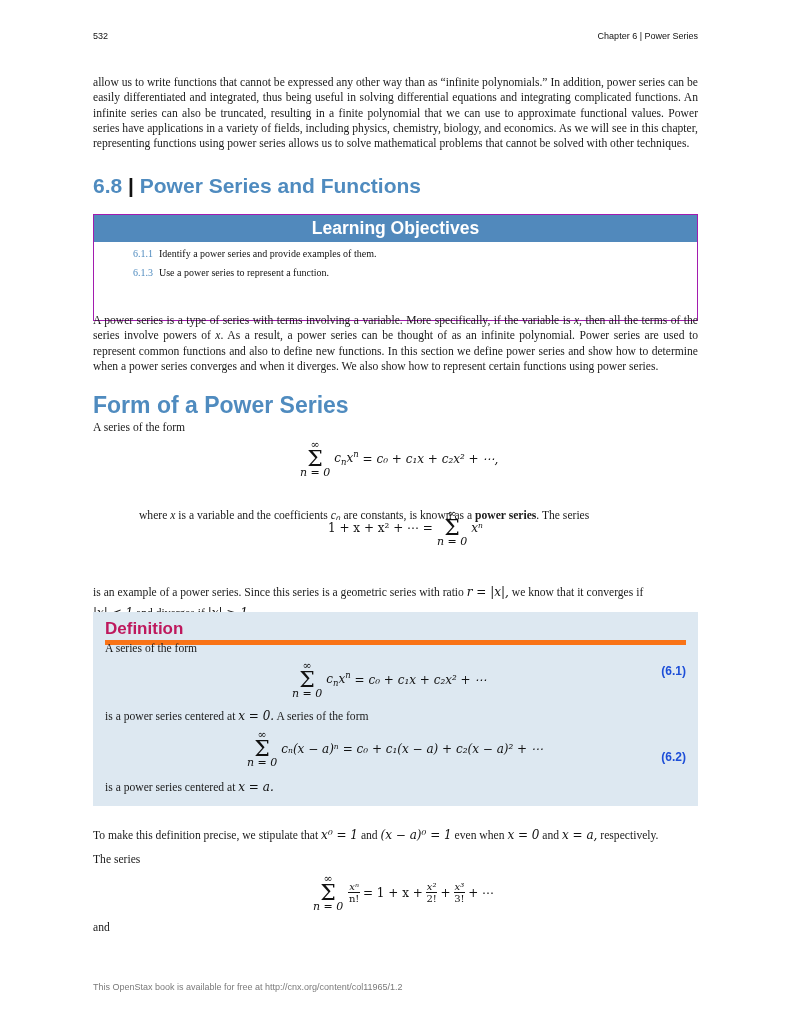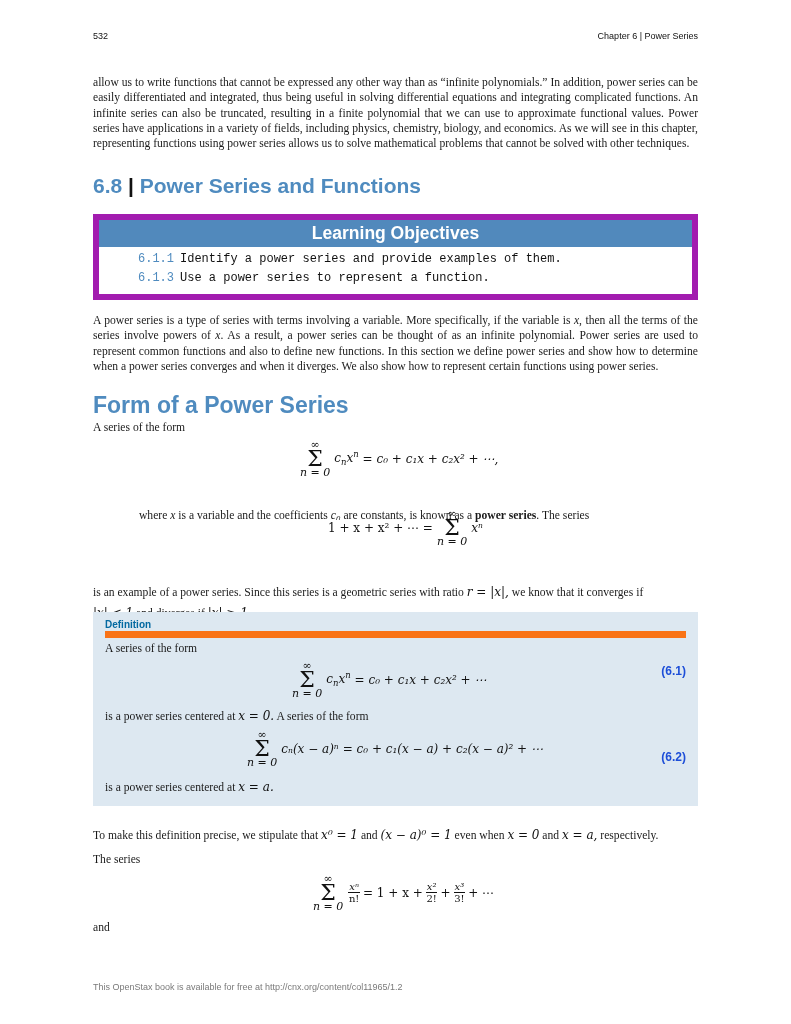--- a/index.html
+++ b/index.html
@@ -5,40 +5,40 @@
   html, body { margin: 0; padding: 0; background: #ffffff; }
   body { width: 791px; height: 1024px; position: relative; overflow: hidden; color: #1a1a1a; }
   .page { position: absolute; left: 93px; width: 605px; }
   .running-head { position: absolute; top: 31px; left: 93px; width: 605px; font-family: "Liberation Sans", sans-serif; font-size: 9px; color: #111; }
   .running-head .pnum { position: absolute; left: 0; }
   .running-head .chap { position: absolute; right: 0; }
   p.body { font-family: "Liberation Serif", serif; font-size: 11.6px; line-height: 15.3px; text-align: justify; margin: 0; }
   .intro { top: 75px; }
   .sec-title { top: 174px; font-family: "Liberation Sans", sans-serif; font-size: 21px; font-weight: bold; color: #4f8bbf; }
   .sec-title .bar { color: #111; font-weight: bold; }
-  .lo-box { top: 214px; height: 86px; border: 6px solid #a21caf; box-sizing: border-box; }
+  .lo-box { top: 214px; height: 107px; border: 1px solid #a21caf; box-sizing: border-box; }
   .lo-head { height: 27px; background: #5189bc; color: #fff; font-family: "Liberation Sans", sans-serif; font-weight: bold; font-size: 17.5px; text-align: center; line-height: 27px; }
-  .lo-list { list-style: none; margin: 0; padding: 3px 0 0 39px; font-family: Liberation Mono, monospace; font-size: 12px; line-height: 18.5px; color: #111; }
+  .lo-list { list-style: none; margin: 0; padding: 3px 0 0 39px; font-family: Liberation Serif, serif; font-size: 10px; line-height: 18.5px; color: #111; }
   .lo-num { color: #4f8bbf; font-weight: bold; margin-right: 6px; font-weight: normal; }
   .para2 { top: 313px; }
   .sub-title { top: 392px; font-family: "Liberation Sans", sans-serif; font-size: 23px; font-weight: bold; color: #4f8bbf; }
   .lead { font-family: "Liberation Serif", serif; font-size: 11.6px; }
   .math { font-family: "DejaVu Serif", serif; font-style: italic; font-size: 12px; color: #111; }
   .up { font-style: normal; }
   .eq { position: absolute; display: flex; align-items: center; }
   .sigma { display: inline-flex; flex-direction: column; align-items: center; margin-right: 4px; line-height: 1; }
   .sigma .lim-top { font-size: 11px; font-style: normal; }
   .sigma .sym { font-size: 22px; font-style: normal; line-height: 17px; }
   .sigma .lim-bot { font-size: 11px; }
   sup, sub { font-size: 8.5px; }
   .frac { display: inline-flex; flex-direction: column; align-items: center; vertical-align: middle; font-size: 10px; margin: 0 1px; }
   .frac .num { border-bottom: 1px solid #111; padding: 0 1px; line-height: 11px; }
   .frac .den { line-height: 11px; font-style: normal; }
   .def-box { position: absolute; left: 93px; top: 612px; width: 605px; height: 194px; background: #dde8f1; }
-  .def-title { position: absolute; left: 12px; top: 7px; width: 581px; font-family: "Liberation Sans", sans-serif; font-weight: bold; font-size: 10px; color: #0369a1; border-bottom: 7px solid #f97316; padding-bottom: 1px; }
+  .def-title { position: absolute; left: 12px; top: 7px; width: 581px; font-family: "Liberation Sans", sans-serif; font-weight: bold; font-size: 17px; color: #be185d; border-bottom: 5px solid #f97316; padding-bottom: 1px; }
   .eq-num { position: absolute; right: 12px; font-family: "Liberation Sans", sans-serif; font-weight: bold; font-size: 12px; color: #1d4ed8; }
   .footer { position: absolute; left: 93px; top: 982px; font-family: "Liberation Sans", sans-serif; font-size: 9px; color: #7a7a7a; }
   .abs { position: absolute; }
 </style>
 </head>
 <body>
 
 <div class="running-head">
   <span class="pnum">532</span>
   <span class="chap">Chapter 6 | Power Series</span>

